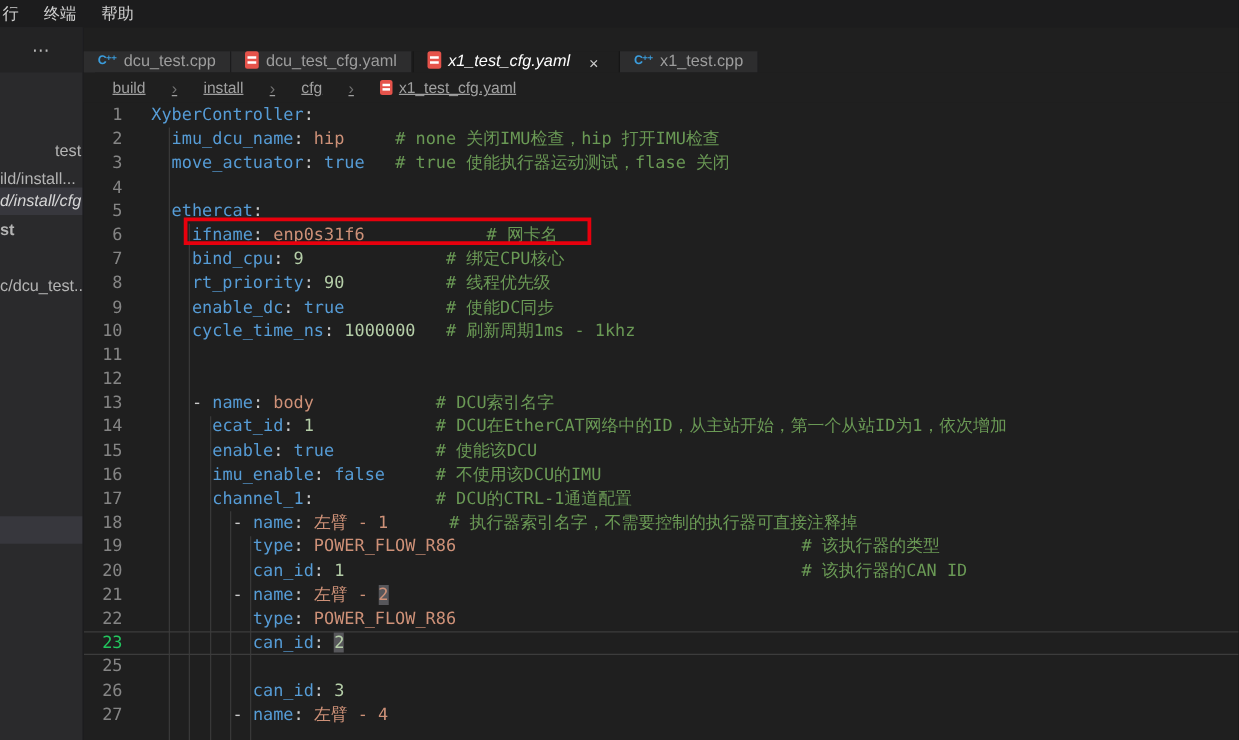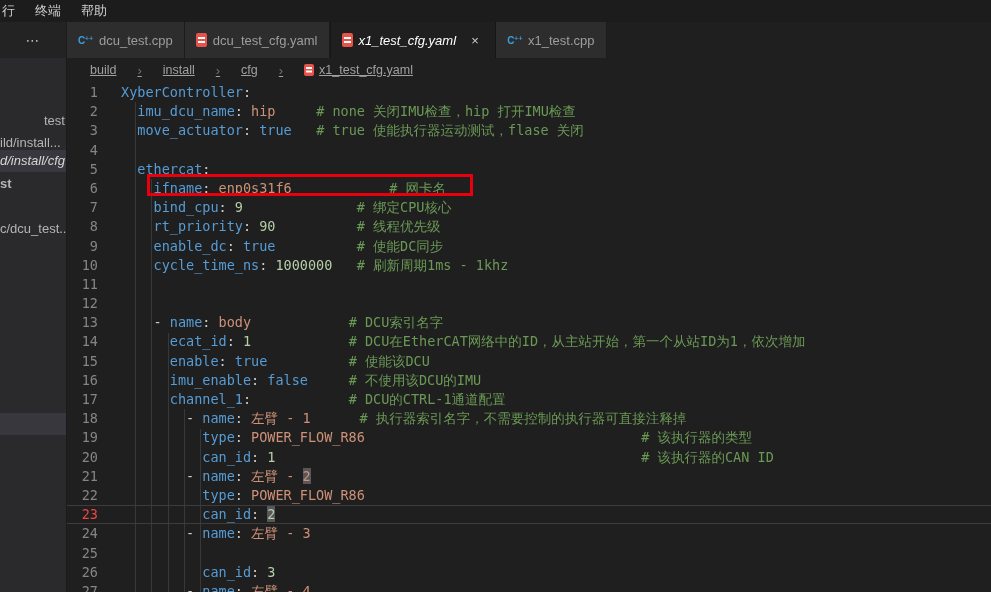--- a/index.html
+++ b/index.html
@@ -19,22 +19,22 @@
   .sidebar-top { height:36px; background:#232324; display:flex; align-items:center; justify-content:center;
                  color:#b9b9b9; font-size:14px; letter-spacing:1px; }
   .side-item { position:absolute; left:0; width:100%; height:21px; line-height:21px;
                color:#b4b4b4; font-size:13px; white-space:nowrap; overflow:hidden; }
   .side-item.hl { background:#37373d; height:22px; line-height:22px; color:#d6d6d6; }
   .side-item.it { font-style:italic; }
 
   
   .tabbar { position:absolute; left:67px; top:22px; right:0; height:36px; background:#1f1f1f;
             display:flex; align-items:stretch; }
-  .tab { display:flex; align-items:center; gap:6px; padding:0 11px; font-size:13px;
-         color:#9d9d9d; background:#2d2d2e; border-right:1px solid #1b1b1c; cursor:pointer; }
+  .tab { display:flex; align-items:flex-start; gap:6px; padding:0 11px; font-size:13px;
+         color:#9d9d9d; background:#2d2d2e; border-right:1px solid #1b1b1c; cursor:pointer;margin-top:19px; }
   .tab.active { background:#1f1f1f; color:#ffffff; font-style:italic; border-right:1px solid #161616; border-left:1px solid #161616; }
   .tab-close { width:18px; height:18px; display:flex; align-items:center; justify-content:center;
                color:#cccccc; font-style:normal; font-size:13px; border-radius:3px; margin-left:4px; }
 
   
   .yaml-icon { position:relative; width:11px; height:14px; background:#e5534b; border-radius:2px; flex:none; }
   .yaml-icon::before { content:""; position:absolute; left:2px; right:2px; top:4px; height:2px;
                        background:#fff; box-shadow:0 4px 0 #fff; }
   .cpp-icon { width:15px; height:15px; flex:none; color:#3b9ddd; font-weight:bold; font-size:10px;
               display:flex; align-items:center; justify-content:center; font-style:normal; }
@@ -49,21 +49,21 @@
   .bc-sep { color:#707070; font-size:13px; padding:0 1px; }
   .bc-item { cursor:pointer; display:flex; align-items:center; gap:5px; }
 
   
   .editor { position:absolute; left:67px; top:82px; right:0; bottom:0; background:#1f1f1f;
             font-family:"DejaVu Sans Mono","Liberation Mono",monospace; font-size:13.5px; overflow:hidden; }
   .lines { position:absolute; left:0; top:1px; right:0; }
   .row { display:flex; height:19.2px; line-height:19.2px; white-space:pre; }
   .row.active { box-shadow: inset 0 1px 0 #3c3c3c, inset 0 -1px 0 #3c3c3c; }
   .num { width:46px; flex:none; text-align:right; padding-right:15px; color:#858585; }
-  .row.active .num { color:#ef4444; }
+  .row.active .num { color:#22c55e; }
   .codeline { color:#d4d4d4; padding-left:8px; }
 
   .k { color:#569cd6; } .s { color:#ce9178; } .n { color:#b5cea8; }
   .b { color:#569cd6; } .c { color:#6a9955; } .p { color:#cccccc; } .w { color:#d4d4d4; }
   .sh { color:#ce9178; background:#57575b; } .nh { color:#b5cea8; background:#57575b; }
 
   .guide { position:absolute; width:1px; background:#383838; }
   .red-box { position:absolute; left:80px; top:92px; width:326px; height:22px;
              border:3px solid #e8000d; pointer-events:none; z-index:5; }
 </style>
@@ -154,21 +154,20 @@
         <div class="row"><span class="num">14</span><span class="codeline"><span class="w">      </span><span class="k">ecat_id</span><span class="p">:</span><span class="w"> </span><span class="n">1</span><span class="w">            </span><span class="c"># DCU在EtherCAT网络中的ID，从主站开始，第一个从站ID为1，依次增加</span></span></div>
         <div class="row"><span class="num">15</span><span class="codeline"><span class="w">      </span><span class="k">enable</span><span class="p">:</span><span class="w"> </span><span class="b">true</span><span class="w">          </span><span class="c"># 使能该DCU</span></span></div>
         <div class="row"><span class="num">16</span><span class="codeline"><span class="w">      </span><span class="k">imu_enable</span><span class="p">:</span><span class="w"> </span><span class="b">false</span><span class="w">     </span><span class="c"># 不使用该DCU的IMU</span></span></div>
         <div class="row"><span class="num">17</span><span class="codeline"><span class="w">      </span><span class="k">channel_1</span><span class="p">:</span><span class="w">            </span><span class="c"># DCU的CTRL-1通道配置</span></span></div>
         <div class="row"><span class="num">18</span><span class="codeline"><span class="w">        </span><span class="p">-</span><span class="w"> </span><span class="k">name</span><span class="p">:</span><span class="w"> </span><span class="s">左臂 - 1</span><span class="w">      </span><span class="c"># 执行器索引名字，不需要控制的执行器可直接注释掉</span></span></div>
         <div class="row"><span class="num">19</span><span class="codeline"><span class="w">          </span><span class="k">type</span><span class="p">:</span><span class="w"> </span><span class="s">POWER_FLOW_R86</span><span class="w">                                  </span><span class="c"># 该执行器的类型</span></span></div>
         <div class="row"><span class="num">20</span><span class="codeline"><span class="w">          </span><span class="k">can_id</span><span class="p">:</span><span class="w"> </span><span class="n">1</span><span class="w">                                             </span><span class="c"># 该执行器的CAN ID</span></span></div>
         <div class="row"><span class="num">21</span><span class="codeline"><span class="w">        </span><span class="p">-</span><span class="w"> </span><span class="k">name</span><span class="p">:</span><span class="w"> </span><span class="s">左臂 - </span><span class="sh">2</span></span></div>
         <div class="row"><span class="num">22</span><span class="codeline"><span class="w">          </span><span class="k">type</span><span class="p">:</span><span class="w"> </span><span class="s">POWER_FLOW_R86</span></span></div>
         <div class="row active"><span class="num">23</span><span class="codeline"><span class="w">          </span><span class="k">can_id</span><span class="p">:</span><span class="w"> </span><span class="nh">2</span></span></div>
-        <div class="row"><span class="num">24</span><span class="codeline"><span class="w">        </span><span class="p">-</span><span class="w"> </span><span class="k">name</span><span class="p">:</span><span class="w"> </span><span class="s">左臂 - 3</span></span></div>
         <div class="row"><span class="num">25</span></div>
         <div class="row"><span class="num">26</span><span class="codeline"><span class="w">          </span><span class="k">can_id</span><span class="p">:</span><span class="w"> </span><span class="n">3</span></span></div>
         <div class="row"><span class="num">27</span><span class="codeline"><span class="w">        </span><span class="p">-</span><span class="w"> </span><span class="k">name</span><span class="p">:</span><span class="w"> </span><span class="s">左臂 - 4</span></span></div>
       </div>
     <div class="red-box"></div>
   </div>
 
 </div>
 
 </body></html>

